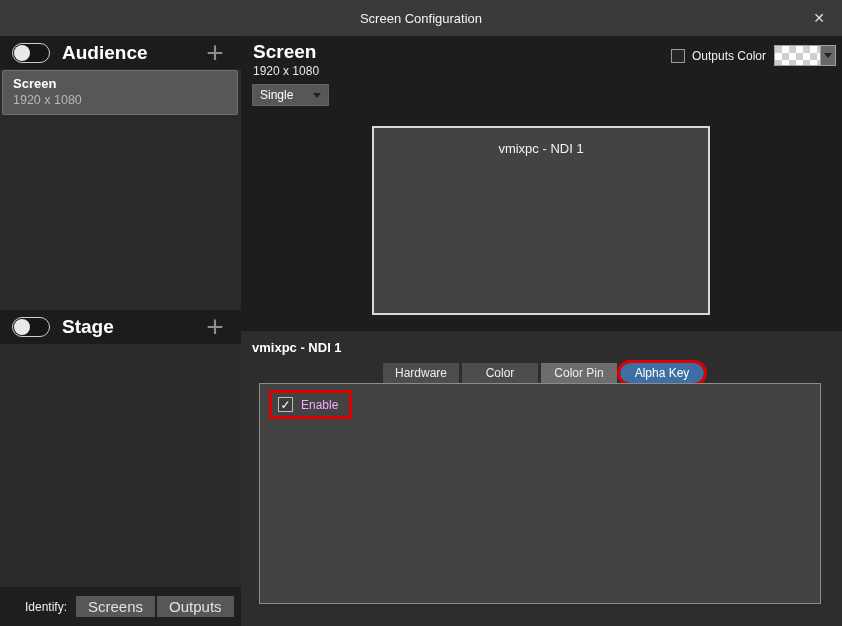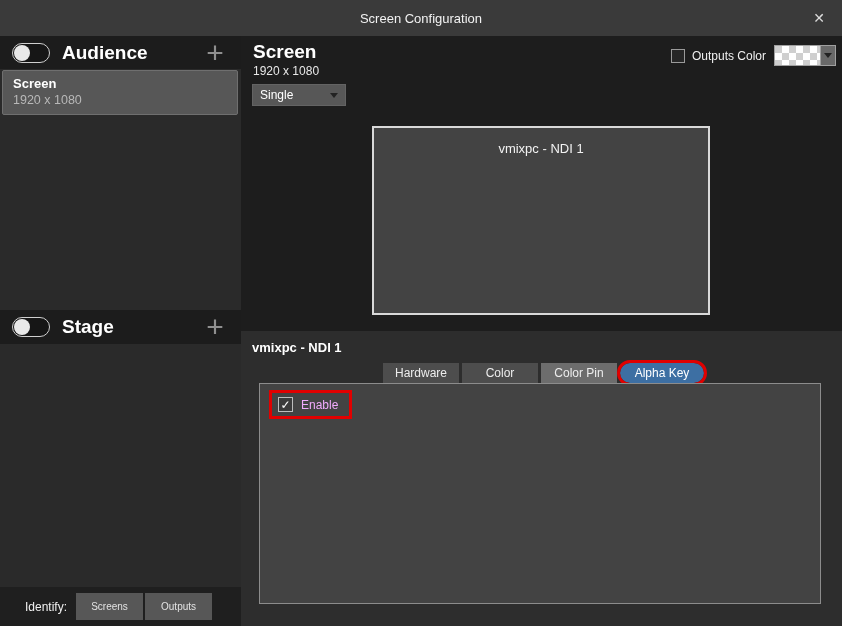--- a/index.html
+++ b/index.html
@@ -52,22 +52,22 @@
   }
   .screen-item .ititle { font-size:13px; font-weight:bold; color:#ffffff; }
   .screen-item .isub { font-size:12.5px; color:#b8b8b8; margin-top:2px; }
 
   .identify-bar {
     position:absolute; left:0; top:551px; width:241px; height:39px;
     background:#1f1f1f; display:flex; align-items:center; padding-left:25px;
   }
   .identify-bar .ilabel { font-size:12px; color:#f0f0f0; margin-right:9px; }
   .id-btn {
-    height:27px; min-width:67px; padding:0 12px; background:#575757;
-    color:#e2e2e2; font-size:10px; display:flex; align-items:center;
+    height:21px; min-width:67px; padding:0 12px; background:#575757;
+    color:#e2e2e2; font-size:15px; display:flex; align-items:center;
     justify-content:center; margin-right:2px;
   }
 
   
   .main-top {
     position:absolute; left:241px; top:36px; width:601px; height:295px;
     background:#1d1d1d;
   }
   .main-top .mtitle { position:absolute; left:12px; top:5px; font-size:19px; font-weight:bold; color:#ffffff; }
   .main-top .msub { position:absolute; left:12px; top:28px; font-size:12px; color:#e8e8e8; }
@@ -92,21 +92,21 @@
   .swatch-dd .arrowbox {
     width:15px; background:#696969; border-left:1px solid #a0a0a0;
     display:flex; align-items:center; justify-content:center;
   }
   .caret-down {
     width:0; height:0; border-left:4px solid transparent;
     border-right:4px solid transparent; border-top:5px solid #222222;
   }
 
   .single-dd {
-    position:absolute; left:11px; top:48px; width:94px; height:22px;
+    position:absolute; left:11px; top:48px; width:77px; height:22px;
     background:#575757; border:1px solid #636363; display:flex; align-items:center;
     padding:0 7px; font-size:12px; color:#ffffff;
   }
   .single-dd .ddval { flex:1; }
 
   .preview-box {
     position:absolute; left:131px; top:90px; width:338px; height:189px;
     background:#434343; border:2px solid #d9d9d9; text-align:center;
   }
   .preview-box .plabel { font-size:13px; color:#f2f2f2; margin-top:13px; display:inline-block; }

